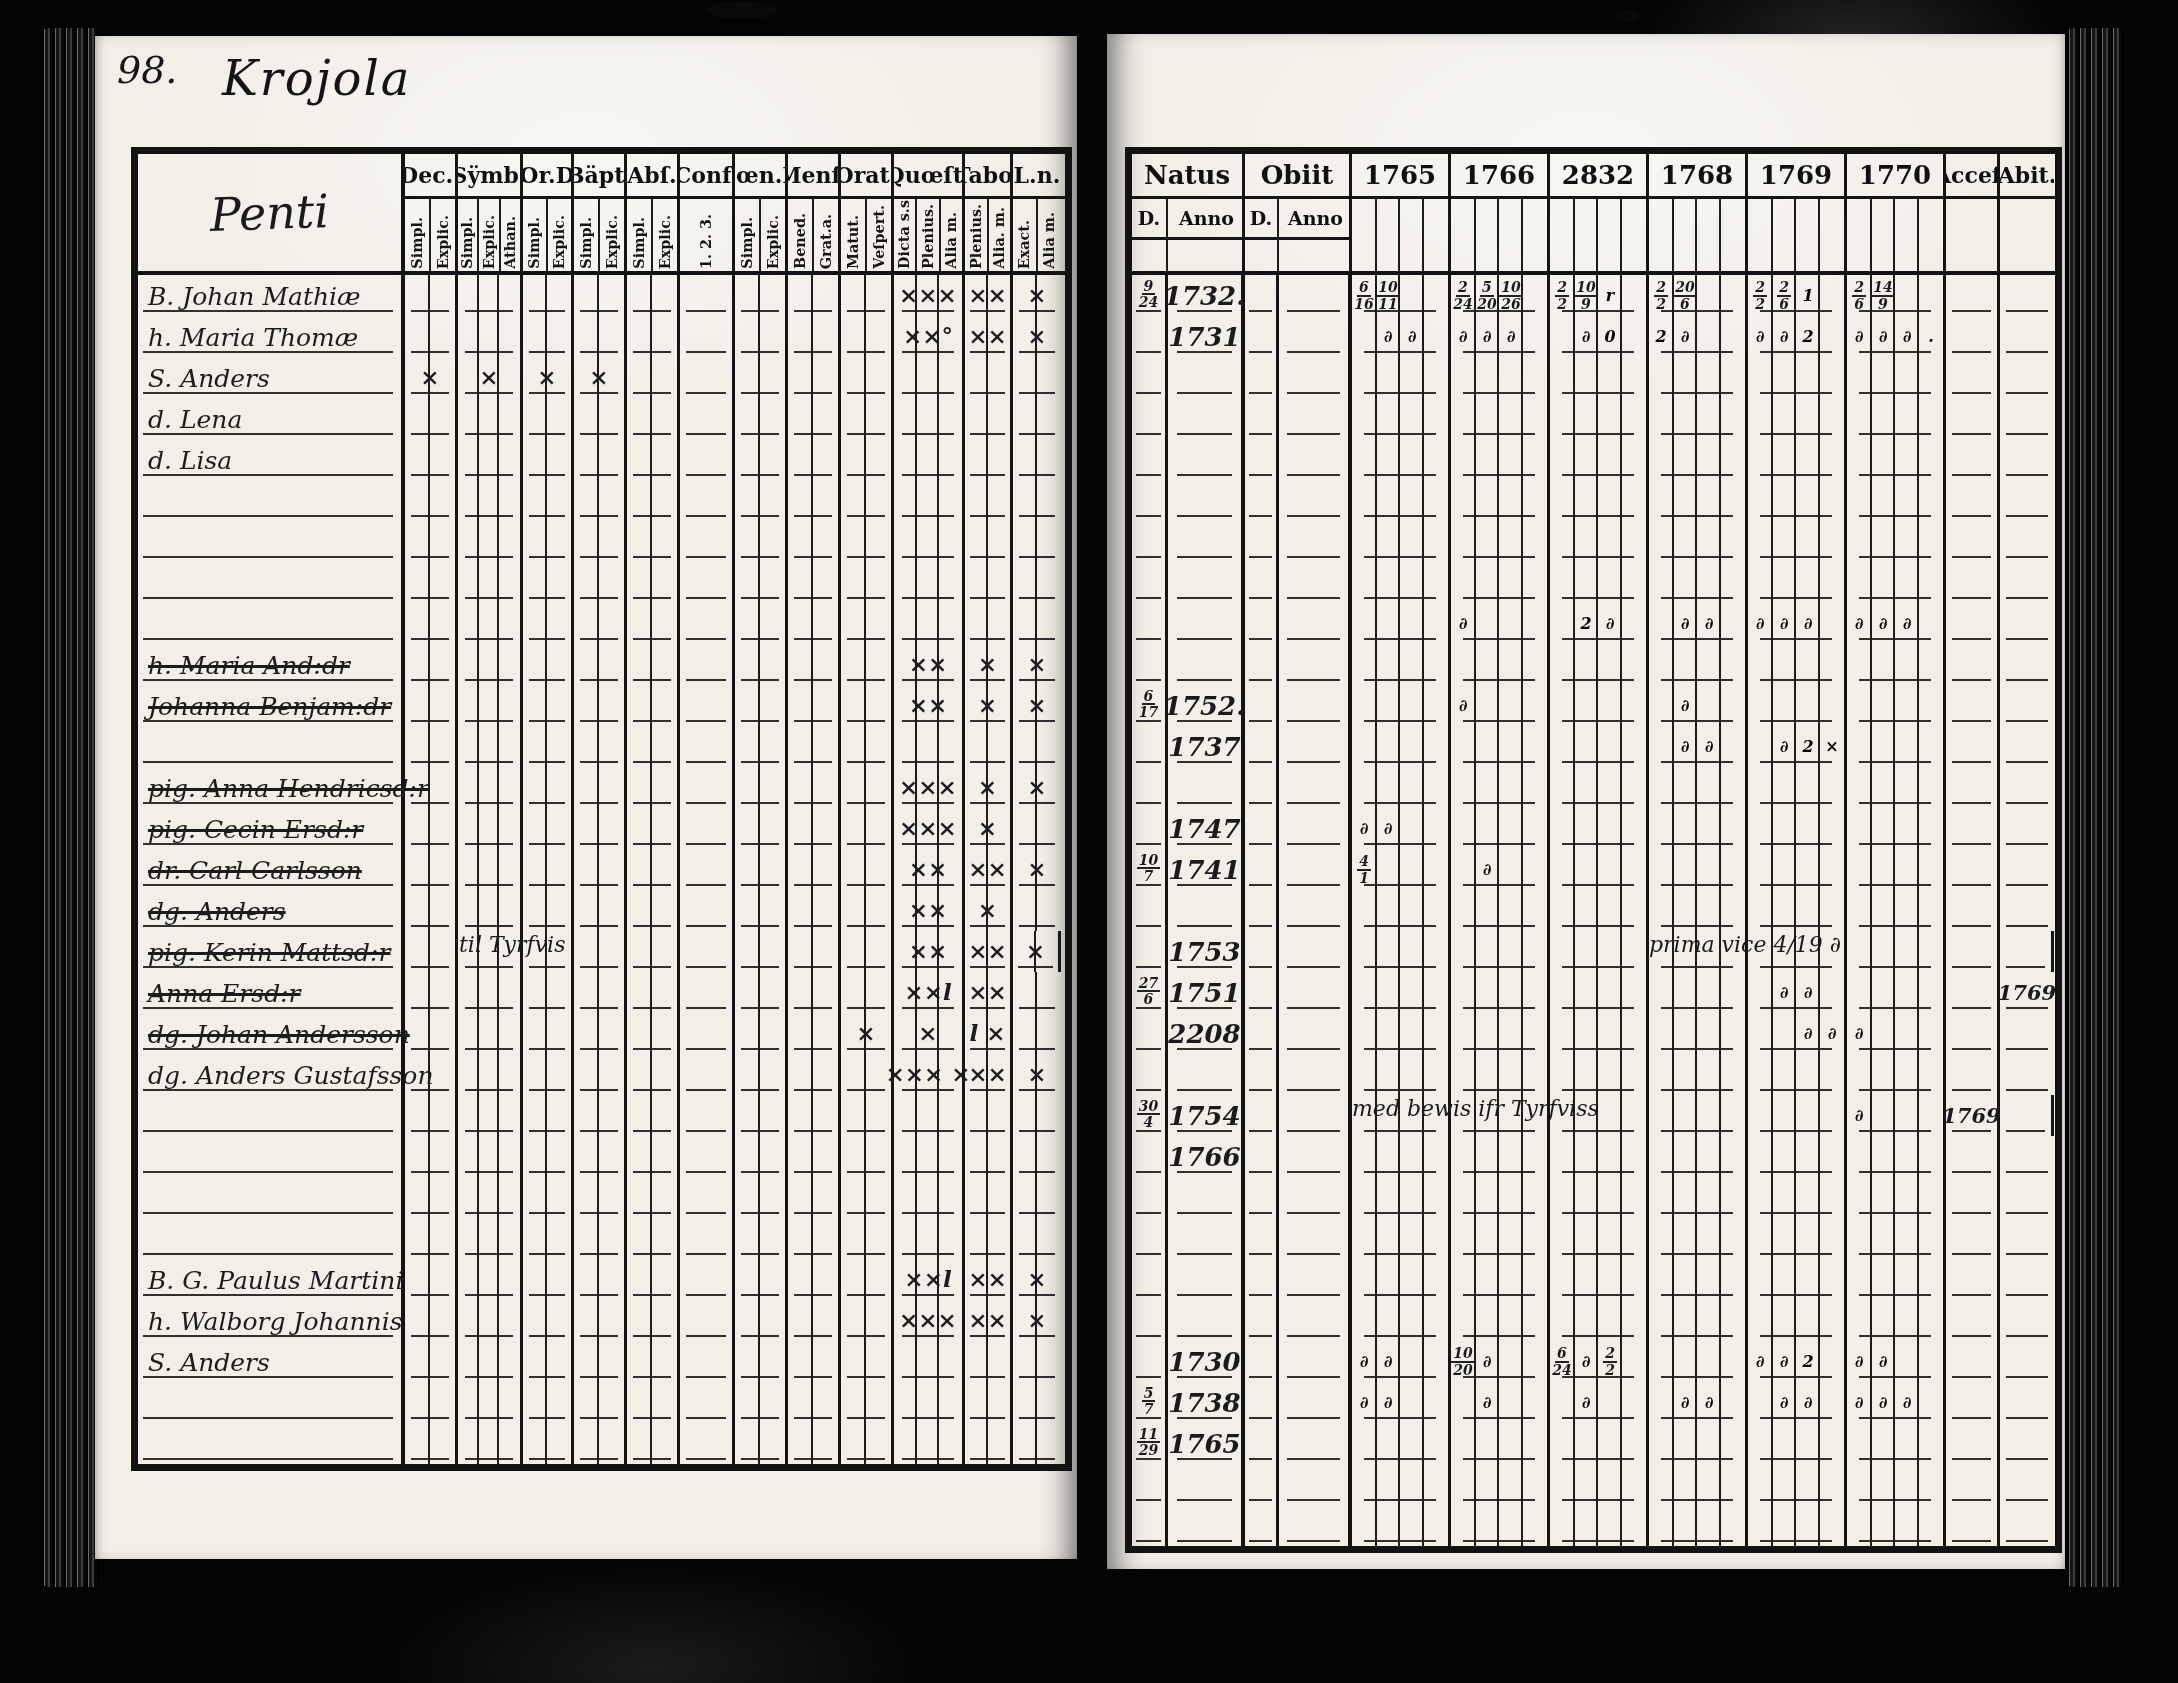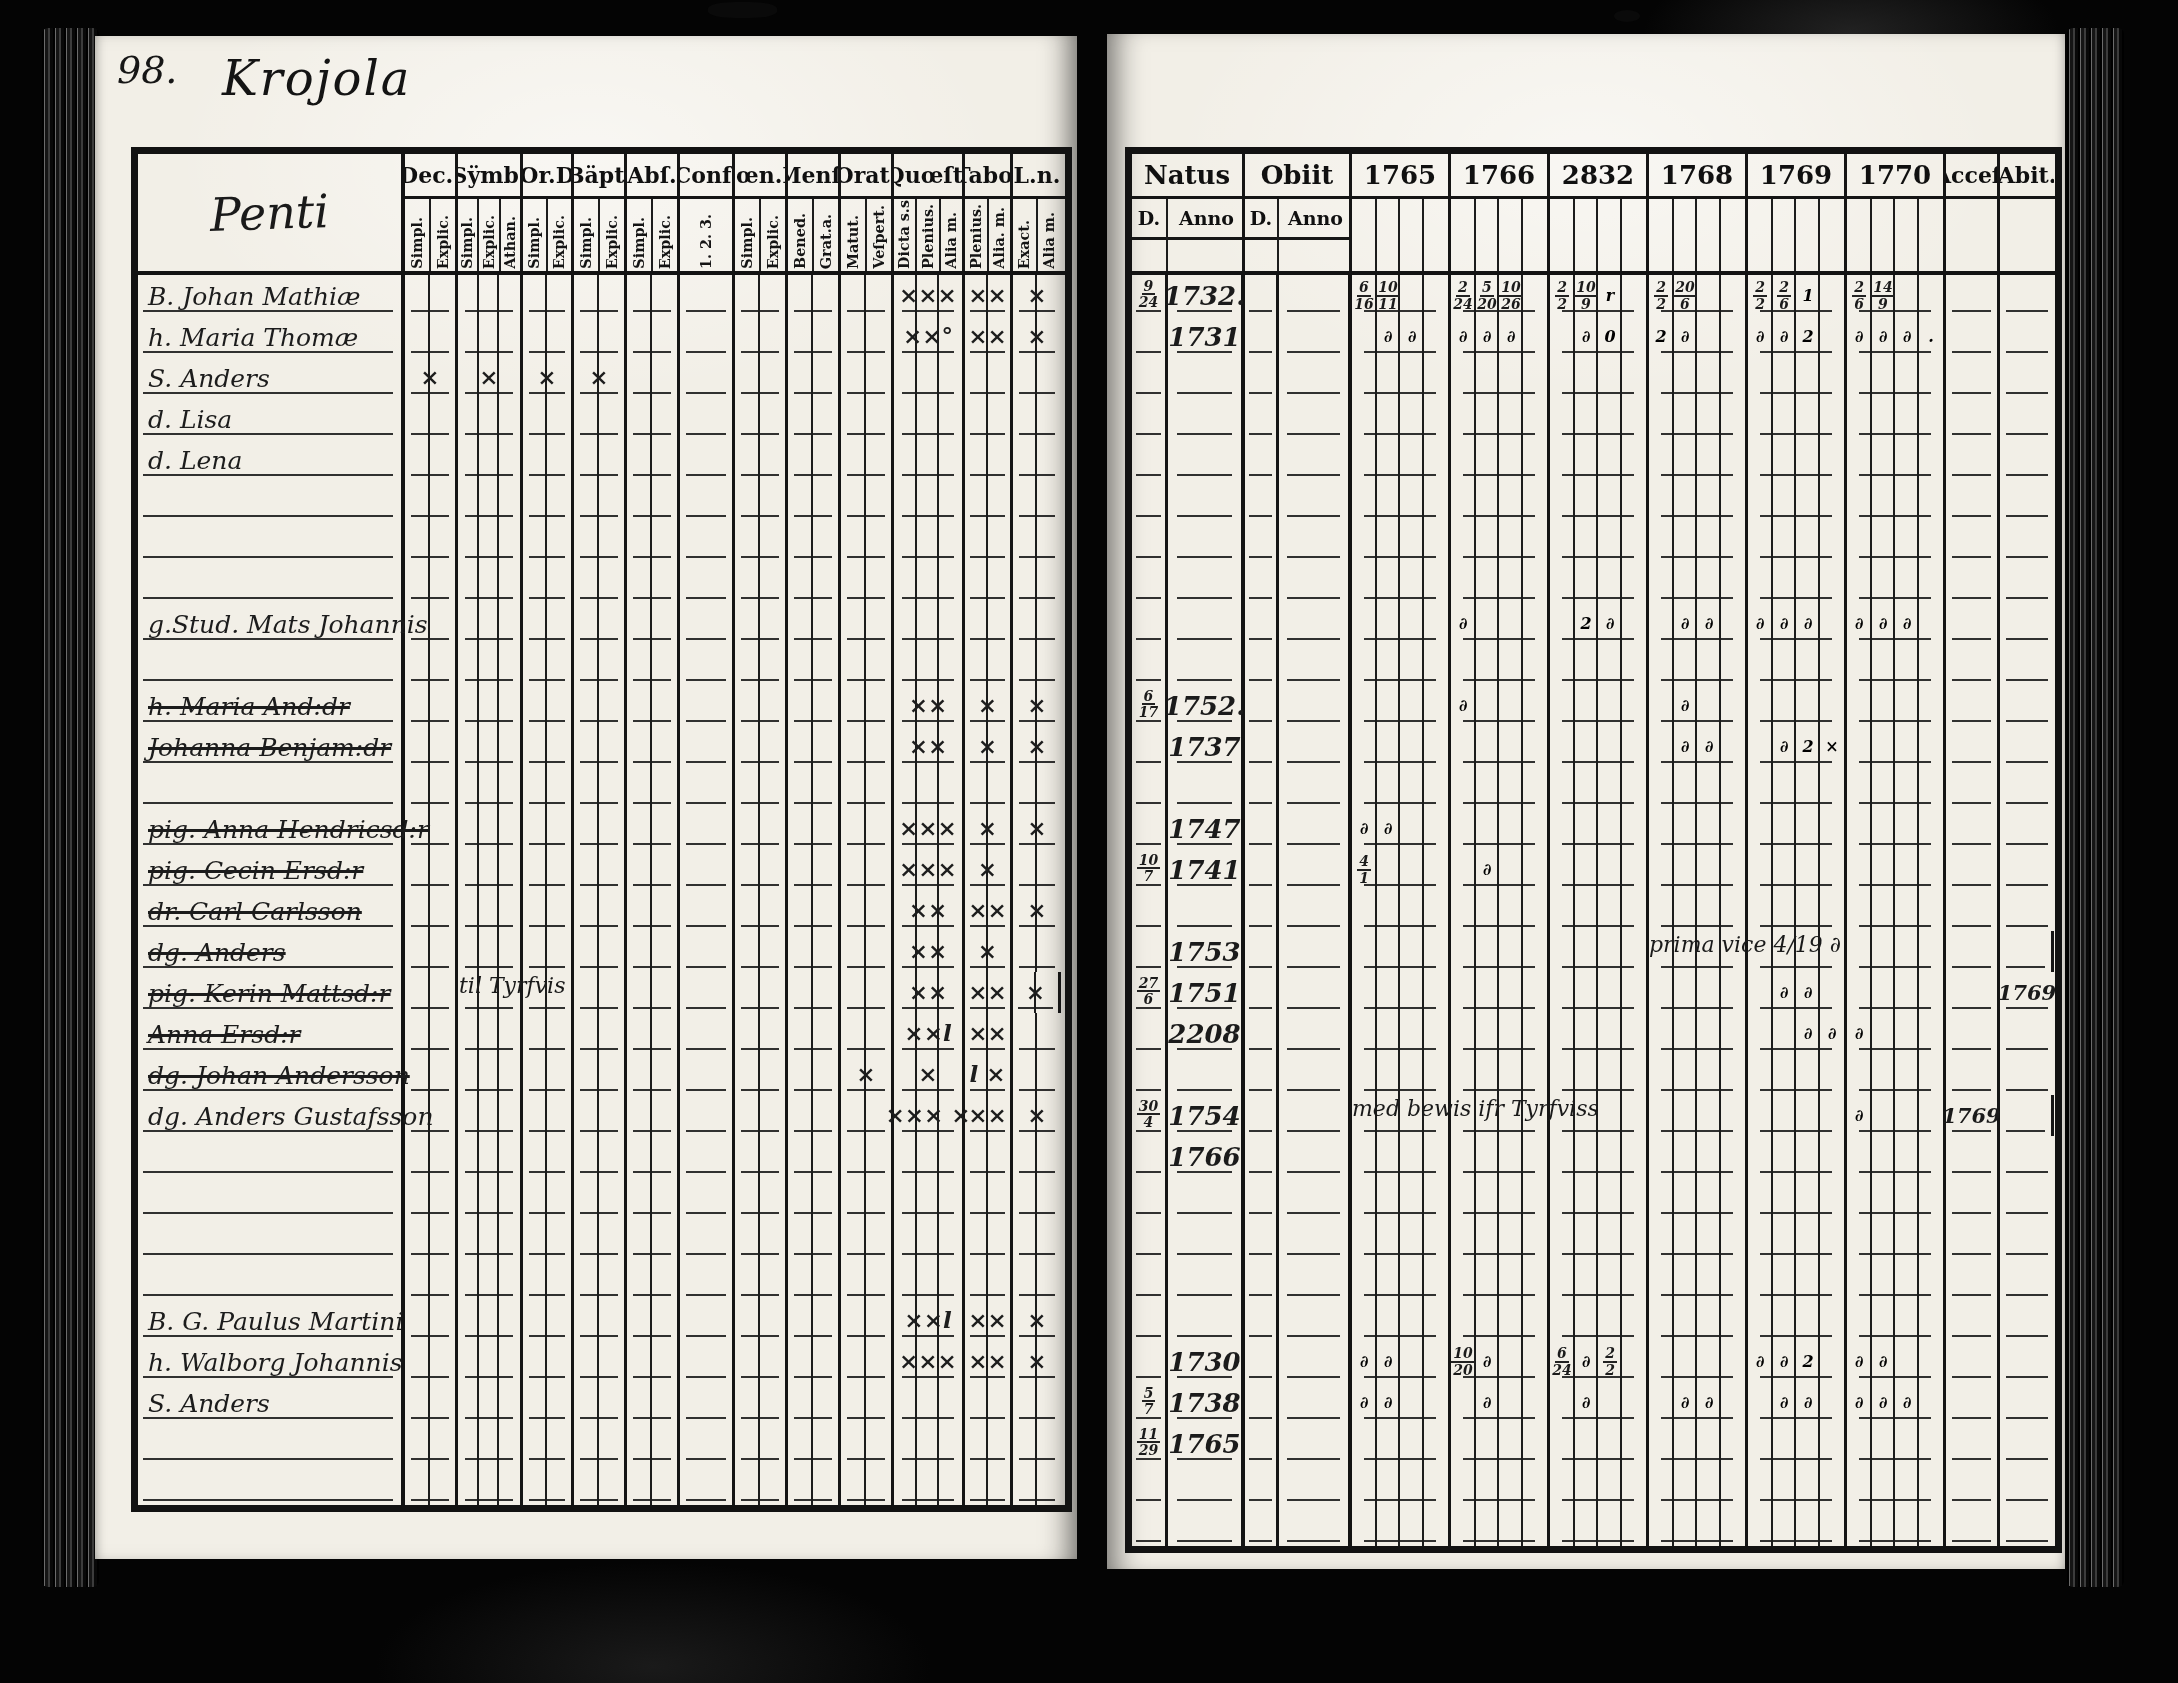--- a/index.html
+++ b/index.html
@@ -314,39 +314,54 @@
             <div class="bcell" style="width: 55px; flex: 0 0 auto;"></div>
             <div class="bcell" style="width: 53px; flex: 0 0 auto; background-image: linear-gradient(rgb(28, 28, 28), rgb(28, 28, 28)); background-position: calc(50% - 1px) 0px; background-size: 2px 100%; background-repeat: no-repeat;"></div>
             <div class="bcell" style="width: 53px; flex: 0 0 auto; background-image: linear-gradient(rgb(28, 28, 28), rgb(28, 28, 28)); background-position: calc(50% - 1px) 0px; background-size: 2px 100%; background-repeat: no-repeat;"></div>
             <div class="bcell" style="width: 53px; flex: 0 0 auto; background-image: linear-gradient(rgb(28, 28, 28), rgb(28, 28, 28)); background-position: calc(50% - 1px) 0px; background-size: 2px 100%; background-repeat: no-repeat;"></div>
             <div class="bcell" style="width: 71px; flex: 0 0 auto; background-image: linear-gradient(rgb(28, 28, 28), rgb(28, 28, 28)), linear-gradient(rgb(28, 28, 28), rgb(28, 28, 28)); background-position: calc(33.333% - 1px) 0px, calc(66.667% - 1px) 0px; background-size: 2px 100%, 2px 100%; background-repeat: no-repeat;"></div>
             <div class="bcell" style="width: 48px; flex: 0 0 auto; background-image: linear-gradient(rgb(28, 28, 28), rgb(28, 28, 28)); background-position: calc(50% - 1px) 0px; background-size: 2px 100%; background-repeat: no-repeat;"></div>
             <div class="bcell" style="width: 48px; flex: 0 0 auto; background-image: linear-gradient(rgb(28, 28, 28), rgb(28, 28, 28)); background-position: calc(50% - 1px) 0px; background-size: 2px 100%; background-repeat: no-repeat;"></div>
           </div>
           <div class="trow">
             <div class="bcell ncell" style="width: 267px; flex: 0 0 auto; border-right: 4px solid rgb(19, 19, 19);">
+              <div class="nm">d. Lena</div>
+            </div>
+            <div class="bcell" style="width: 53px; flex: 0 0 auto; background-image: linear-gradient(rgb(28, 28, 28), rgb(28, 28, 28)); background-position: calc(50% - 1px) 0px; background-size: 2px 100%; background-repeat: no-repeat;"></div>
+            <div class="bcell" style="width: 65px; flex: 0 0 auto; background-image: linear-gradient(rgb(28, 28, 28), rgb(28, 28, 28)), linear-gradient(rgb(28, 28, 28), rgb(28, 28, 28)); background-position: calc(33.333% - 1px) 0px, calc(66.667% - 1px) 0px; background-size: 2px 100%, 2px 100%; background-repeat: no-repeat;"></div>
+            <div class="bcell" style="width: 51px; flex: 0 0 auto; background-image: linear-gradient(rgb(28, 28, 28), rgb(28, 28, 28)); background-position: calc(50% - 1px) 0px; background-size: 2px 100%; background-repeat: no-repeat;"></div>
+            <div class="bcell" style="width: 53px; flex: 0 0 auto; background-image: linear-gradient(rgb(28, 28, 28), rgb(28, 28, 28)); background-position: calc(50% - 1px) 0px; background-size: 2px 100%; background-repeat: no-repeat;"></div>
+            <div class="bcell" style="width: 53px; flex: 0 0 auto; background-image: linear-gradient(rgb(28, 28, 28), rgb(28, 28, 28)); background-position: calc(50% - 1px) 0px; background-size: 2px 100%; background-repeat: no-repeat;"></div>
+            <div class="bcell" style="width: 55px; flex: 0 0 auto;"></div>
+            <div class="bcell" style="width: 53px; flex: 0 0 auto; background-image: linear-gradient(rgb(28, 28, 28), rgb(28, 28, 28)); background-position: calc(50% - 1px) 0px; background-size: 2px 100%; background-repeat: no-repeat;"></div>
+            <div class="bcell" style="width: 53px; flex: 0 0 auto; background-image: linear-gradient(rgb(28, 28, 28), rgb(28, 28, 28)); background-position: calc(50% - 1px) 0px; background-size: 2px 100%; background-repeat: no-repeat;"></div>
+            <div class="bcell" style="width: 53px; flex: 0 0 auto; background-image: linear-gradient(rgb(28, 28, 28), rgb(28, 28, 28)); background-position: calc(50% - 1px) 0px; background-size: 2px 100%; background-repeat: no-repeat;"></div>
+            <div class="bcell" style="width: 71px; flex: 0 0 auto; background-image: linear-gradient(rgb(28, 28, 28), rgb(28, 28, 28)), linear-gradient(rgb(28, 28, 28), rgb(28, 28, 28)); background-position: calc(33.333% - 1px) 0px, calc(66.667% - 1px) 0px; background-size: 2px 100%, 2px 100%; background-repeat: no-repeat;"></div>
+            <div class="bcell" style="width: 48px; flex: 0 0 auto; background-image: linear-gradient(rgb(28, 28, 28), rgb(28, 28, 28)); background-position: calc(50% - 1px) 0px; background-size: 2px 100%; background-repeat: no-repeat;"></div>
+            <div class="bcell" style="width: 48px; flex: 0 0 auto; background-image: linear-gradient(rgb(28, 28, 28), rgb(28, 28, 28)); background-position: calc(50% - 1px) 0px; background-size: 2px 100%; background-repeat: no-repeat;"></div>
+          </div>
+          <div class="trow">
+            <div class="bcell ncell" style="width: 267px; flex: 0 0 auto; border-right: 4px solid rgb(19, 19, 19);">
               <div class="nm">d. Lisa</div>
             </div>
             <div class="bcell" style="width: 53px; flex: 0 0 auto; background-image: linear-gradient(rgb(28, 28, 28), rgb(28, 28, 28)); background-position: calc(50% - 1px) 0px; background-size: 2px 100%; background-repeat: no-repeat;"></div>
             <div class="bcell" style="width: 65px; flex: 0 0 auto; background-image: linear-gradient(rgb(28, 28, 28), rgb(28, 28, 28)), linear-gradient(rgb(28, 28, 28), rgb(28, 28, 28)); background-position: calc(33.333% - 1px) 0px, calc(66.667% - 1px) 0px; background-size: 2px 100%, 2px 100%; background-repeat: no-repeat;"></div>
             <div class="bcell" style="width: 51px; flex: 0 0 auto; background-image: linear-gradient(rgb(28, 28, 28), rgb(28, 28, 28)); background-position: calc(50% - 1px) 0px; background-size: 2px 100%; background-repeat: no-repeat;"></div>
             <div class="bcell" style="width: 53px; flex: 0 0 auto; background-image: linear-gradient(rgb(28, 28, 28), rgb(28, 28, 28)); background-position: calc(50% - 1px) 0px; background-size: 2px 100%; background-repeat: no-repeat;"></div>
             <div class="bcell" style="width: 53px; flex: 0 0 auto; background-image: linear-gradient(rgb(28, 28, 28), rgb(28, 28, 28)); background-position: calc(50% - 1px) 0px; background-size: 2px 100%; background-repeat: no-repeat;"></div>
             <div class="bcell" style="width: 55px; flex: 0 0 auto;"></div>
             <div class="bcell" style="width: 53px; flex: 0 0 auto; background-image: linear-gradient(rgb(28, 28, 28), rgb(28, 28, 28)); background-position: calc(50% - 1px) 0px; background-size: 2px 100%; background-repeat: no-repeat;"></div>
             <div class="bcell" style="width: 53px; flex: 0 0 auto; background-image: linear-gradient(rgb(28, 28, 28), rgb(28, 28, 28)); background-position: calc(50% - 1px) 0px; background-size: 2px 100%; background-repeat: no-repeat;"></div>
             <div class="bcell" style="width: 53px; flex: 0 0 auto; background-image: linear-gradient(rgb(28, 28, 28), rgb(28, 28, 28)); background-position: calc(50% - 1px) 0px; background-size: 2px 100%; background-repeat: no-repeat;"></div>
             <div class="bcell" style="width: 71px; flex: 0 0 auto; background-image: linear-gradient(rgb(28, 28, 28), rgb(28, 28, 28)), linear-gradient(rgb(28, 28, 28), rgb(28, 28, 28)); background-position: calc(33.333% - 1px) 0px, calc(66.667% - 1px) 0px; background-size: 2px 100%, 2px 100%; background-repeat: no-repeat;"></div>
             <div class="bcell" style="width: 48px; flex: 0 0 auto; background-image: linear-gradient(rgb(28, 28, 28), rgb(28, 28, 28)); background-position: calc(50% - 1px) 0px; background-size: 2px 100%; background-repeat: no-repeat;"></div>
             <div class="bcell" style="width: 48px; flex: 0 0 auto; background-image: linear-gradient(rgb(28, 28, 28), rgb(28, 28, 28)); background-position: calc(50% - 1px) 0px; background-size: 2px 100%; background-repeat: no-repeat;"></div>
           </div>
           <div class="trow">
-            <div class="bcell ncell" style="width: 267px; flex: 0 0 auto; border-right: 4px solid rgb(19, 19, 19);">
-              <div class="nm">d. Lena</div>
-            </div>
+            <div class="bcell ncell" style="width: 267px; flex: 0 0 auto; border-right: 4px solid rgb(19, 19, 19);"></div>
             <div class="bcell" style="width: 53px; flex: 0 0 auto; background-image: linear-gradient(rgb(28, 28, 28), rgb(28, 28, 28)); background-position: calc(50% - 1px) 0px; background-size: 2px 100%; background-repeat: no-repeat;"></div>
             <div class="bcell" style="width: 65px; flex: 0 0 auto; background-image: linear-gradient(rgb(28, 28, 28), rgb(28, 28, 28)), linear-gradient(rgb(28, 28, 28), rgb(28, 28, 28)); background-position: calc(33.333% - 1px) 0px, calc(66.667% - 1px) 0px; background-size: 2px 100%, 2px 100%; background-repeat: no-repeat;"></div>
             <div class="bcell" style="width: 51px; flex: 0 0 auto; background-image: linear-gradient(rgb(28, 28, 28), rgb(28, 28, 28)); background-position: calc(50% - 1px) 0px; background-size: 2px 100%; background-repeat: no-repeat;"></div>
             <div class="bcell" style="width: 53px; flex: 0 0 auto; background-image: linear-gradient(rgb(28, 28, 28), rgb(28, 28, 28)); background-position: calc(50% - 1px) 0px; background-size: 2px 100%; background-repeat: no-repeat;"></div>
             <div class="bcell" style="width: 53px; flex: 0 0 auto; background-image: linear-gradient(rgb(28, 28, 28), rgb(28, 28, 28)); background-position: calc(50% - 1px) 0px; background-size: 2px 100%; background-repeat: no-repeat;"></div>
             <div class="bcell" style="width: 55px; flex: 0 0 auto;"></div>
             <div class="bcell" style="width: 53px; flex: 0 0 auto; background-image: linear-gradient(rgb(28, 28, 28), rgb(28, 28, 28)); background-position: calc(50% - 1px) 0px; background-size: 2px 100%; background-repeat: no-repeat;"></div>
             <div class="bcell" style="width: 53px; flex: 0 0 auto; background-image: linear-gradient(rgb(28, 28, 28), rgb(28, 28, 28)); background-position: calc(50% - 1px) 0px; background-size: 2px 100%; background-repeat: no-repeat;"></div>
             <div class="bcell" style="width: 53px; flex: 0 0 auto; background-image: linear-gradient(rgb(28, 28, 28), rgb(28, 28, 28)); background-position: calc(50% - 1px) 0px; background-size: 2px 100%; background-repeat: no-repeat;"></div>
             <div class="bcell" style="width: 71px; flex: 0 0 auto; background-image: linear-gradient(rgb(28, 28, 28), rgb(28, 28, 28)), linear-gradient(rgb(28, 28, 28), rgb(28, 28, 28)); background-position: calc(33.333% - 1px) 0px, calc(66.667% - 1px) 0px; background-size: 2px 100%, 2px 100%; background-repeat: no-repeat;"></div>
@@ -363,52 +378,20 @@
             <div class="bcell" style="width: 55px; flex: 0 0 auto;"></div>
             <div class="bcell" style="width: 53px; flex: 0 0 auto; background-image: linear-gradient(rgb(28, 28, 28), rgb(28, 28, 28)); background-position: calc(50% - 1px) 0px; background-size: 2px 100%; background-repeat: no-repeat;"></div>
             <div class="bcell" style="width: 53px; flex: 0 0 auto; background-image: linear-gradient(rgb(28, 28, 28), rgb(28, 28, 28)); background-position: calc(50% - 1px) 0px; background-size: 2px 100%; background-repeat: no-repeat;"></div>
             <div class="bcell" style="width: 53px; flex: 0 0 auto; background-image: linear-gradient(rgb(28, 28, 28), rgb(28, 28, 28)); background-position: calc(50% - 1px) 0px; background-size: 2px 100%; background-repeat: no-repeat;"></div>
             <div class="bcell" style="width: 71px; flex: 0 0 auto; background-image: linear-gradient(rgb(28, 28, 28), rgb(28, 28, 28)), linear-gradient(rgb(28, 28, 28), rgb(28, 28, 28)); background-position: calc(33.333% - 1px) 0px, calc(66.667% - 1px) 0px; background-size: 2px 100%, 2px 100%; background-repeat: no-repeat;"></div>
             <div class="bcell" style="width: 48px; flex: 0 0 auto; background-image: linear-gradient(rgb(28, 28, 28), rgb(28, 28, 28)); background-position: calc(50% - 1px) 0px; background-size: 2px 100%; background-repeat: no-repeat;"></div>
             <div class="bcell" style="width: 48px; flex: 0 0 auto; background-image: linear-gradient(rgb(28, 28, 28), rgb(28, 28, 28)); background-position: calc(50% - 1px) 0px; background-size: 2px 100%; background-repeat: no-repeat;"></div>
           </div>
           <div class="trow">
             <div class="bcell ncell" style="width: 267px; flex: 0 0 auto; border-right: 4px solid rgb(19, 19, 19);"></div>
-            <div class="bcell" style="width: 53px; flex: 0 0 auto; background-image: linear-gradient(rgb(28, 28, 28), rgb(28, 28, 28)); background-position: calc(50% - 1px) 0px; background-size: 2px 100%; background-repeat: no-repeat;"></div>
-            <div class="bcell" style="width: 65px; flex: 0 0 auto; background-image: linear-gradient(rgb(28, 28, 28), rgb(28, 28, 28)), linear-gradient(rgb(28, 28, 28), rgb(28, 28, 28)); background-position: calc(33.333% - 1px) 0px, calc(66.667% - 1px) 0px; background-size: 2px 100%, 2px 100%; background-repeat: no-repeat;"></div>
-            <div class="bcell" style="width: 51px; flex: 0 0 auto; background-image: linear-gradient(rgb(28, 28, 28), rgb(28, 28, 28)); background-position: calc(50% - 1px) 0px; background-size: 2px 100%; background-repeat: no-repeat;"></div>
-            <div class="bcell" style="width: 53px; flex: 0 0 auto; background-image: linear-gradient(rgb(28, 28, 28), rgb(28, 28, 28)); background-position: calc(50% - 1px) 0px; background-size: 2px 100%; background-repeat: no-repeat;"></div>
-            <div class="bcell" style="width: 53px; flex: 0 0 auto; background-image: linear-gradient(rgb(28, 28, 28), rgb(28, 28, 28)); background-position: calc(50% - 1px) 0px; background-size: 2px 100%; background-repeat: no-repeat;"></div>
-            <div class="bcell" style="width: 55px; flex: 0 0 auto;"></div>
-            <div class="bcell" style="width: 53px; flex: 0 0 auto; background-image: linear-gradient(rgb(28, 28, 28), rgb(28, 28, 28)); background-position: calc(50% - 1px) 0px; background-size: 2px 100%; background-repeat: no-repeat;"></div>
-            <div class="bcell" style="width: 53px; flex: 0 0 auto; background-image: linear-gradient(rgb(28, 28, 28), rgb(28, 28, 28)); background-position: calc(50% - 1px) 0px; background-size: 2px 100%; background-repeat: no-repeat;"></div>
-            <div class="bcell" style="width: 53px; flex: 0 0 auto; background-image: linear-gradient(rgb(28, 28, 28), rgb(28, 28, 28)); background-position: calc(50% - 1px) 0px; background-size: 2px 100%; background-repeat: no-repeat;"></div>
-            <div class="bcell" style="width: 71px; flex: 0 0 auto; background-image: linear-gradient(rgb(28, 28, 28), rgb(28, 28, 28)), linear-gradient(rgb(28, 28, 28), rgb(28, 28, 28)); background-position: calc(33.333% - 1px) 0px, calc(66.667% - 1px) 0px; background-size: 2px 100%, 2px 100%; background-repeat: no-repeat;"></div>
-            <div class="bcell" style="width: 48px; flex: 0 0 auto; background-image: linear-gradient(rgb(28, 28, 28), rgb(28, 28, 28)); background-position: calc(50% - 1px) 0px; background-size: 2px 100%; background-repeat: no-repeat;"></div>
-            <div class="bcell" style="width: 48px; flex: 0 0 auto; background-image: linear-gradient(rgb(28, 28, 28), rgb(28, 28, 28)); background-position: calc(50% - 1px) 0px; background-size: 2px 100%; background-repeat: no-repeat;"></div>
-          </div>
-          <div class="trow">
-            <div class="bcell ncell" style="width: 267px; flex: 0 0 auto; border-right: 4px solid rgb(19, 19, 19);"></div>
-            <div class="bcell" style="width: 53px; flex: 0 0 auto; background-image: linear-gradient(rgb(28, 28, 28), rgb(28, 28, 28)); background-position: calc(50% - 1px) 0px; background-size: 2px 100%; background-repeat: no-repeat;"></div>
-            <div class="bcell" style="width: 65px; flex: 0 0 auto; background-image: linear-gradient(rgb(28, 28, 28), rgb(28, 28, 28)), linear-gradient(rgb(28, 28, 28), rgb(28, 28, 28)); background-position: calc(33.333% - 1px) 0px, calc(66.667% - 1px) 0px; background-size: 2px 100%, 2px 100%; background-repeat: no-repeat;"></div>
-            <div class="bcell" style="width: 51px; flex: 0 0 auto; background-image: linear-gradient(rgb(28, 28, 28), rgb(28, 28, 28)); background-position: calc(50% - 1px) 0px; background-size: 2px 100%; background-repeat: no-repeat;"></div>
-            <div class="bcell" style="width: 53px; flex: 0 0 auto; background-image: linear-gradient(rgb(28, 28, 28), rgb(28, 28, 28)); background-position: calc(50% - 1px) 0px; background-size: 2px 100%; background-repeat: no-repeat;"></div>
-            <div class="bcell" style="width: 53px; flex: 0 0 auto; background-image: linear-gradient(rgb(28, 28, 28), rgb(28, 28, 28)); background-position: calc(50% - 1px) 0px; background-size: 2px 100%; background-repeat: no-repeat;"></div>
-            <div class="bcell" style="width: 55px; flex: 0 0 auto;"></div>
-            <div class="bcell" style="width: 53px; flex: 0 0 auto; background-image: linear-gradient(rgb(28, 28, 28), rgb(28, 28, 28)); background-position: calc(50% - 1px) 0px; background-size: 2px 100%; background-repeat: no-repeat;"></div>
-            <div class="bcell" style="width: 53px; flex: 0 0 auto; background-image: linear-gradient(rgb(28, 28, 28), rgb(28, 28, 28)); background-position: calc(50% - 1px) 0px; background-size: 2px 100%; background-repeat: no-repeat;"></div>
-            <div class="bcell" style="width: 53px; flex: 0 0 auto; background-image: linear-gradient(rgb(28, 28, 28), rgb(28, 28, 28)); background-position: calc(50% - 1px) 0px; background-size: 2px 100%; background-repeat: no-repeat;"></div>
-            <div class="bcell" style="width: 71px; flex: 0 0 auto; background-image: linear-gradient(rgb(28, 28, 28), rgb(28, 28, 28)), linear-gradient(rgb(28, 28, 28), rgb(28, 28, 28)); background-position: calc(33.333% - 1px) 0px, calc(66.667% - 1px) 0px; background-size: 2px 100%, 2px 100%; background-repeat: no-repeat;"></div>
-            <div class="bcell" style="width: 48px; flex: 0 0 auto; background-image: linear-gradient(rgb(28, 28, 28), rgb(28, 28, 28)); background-position: calc(50% - 1px) 0px; background-size: 2px 100%; background-repeat: no-repeat;"></div>
-            <div class="bcell" style="width: 48px; flex: 0 0 auto; background-image: linear-gradient(rgb(28, 28, 28), rgb(28, 28, 28)); background-position: calc(50% - 1px) 0px; background-size: 2px 100%; background-repeat: no-repeat;"></div>
-          </div>
-          <div class="trow">
-            <div class="bcell ncell" style="width: 267px; flex: 0 0 auto; border-right: 4px solid rgb(19, 19, 19);">
-              <div class="nm">g.Stud. Mats Johannis</div>
-            </div>
             <div class="bcell" style="width: 53px; flex: 0 0 auto; background-image: linear-gradient(rgb(28, 28, 28), rgb(28, 28, 28)); background-position: calc(50% - 1px) 0px; background-size: 2px 100%; background-repeat: no-repeat;"></div>
             <div class="bcell" style="width: 65px; flex: 0 0 auto; background-image: linear-gradient(rgb(28, 28, 28), rgb(28, 28, 28)), linear-gradient(rgb(28, 28, 28), rgb(28, 28, 28)); background-position: calc(33.333% - 1px) 0px, calc(66.667% - 1px) 0px; background-size: 2px 100%, 2px 100%; background-repeat: no-repeat;"></div>
             <div class="bcell" style="width: 51px; flex: 0 0 auto; background-image: linear-gradient(rgb(28, 28, 28), rgb(28, 28, 28)); background-position: calc(50% - 1px) 0px; background-size: 2px 100%; background-repeat: no-repeat;"></div>
             <div class="bcell" style="width: 53px; flex: 0 0 auto; background-image: linear-gradient(rgb(28, 28, 28), rgb(28, 28, 28)); background-position: calc(50% - 1px) 0px; background-size: 2px 100%; background-repeat: no-repeat;"></div>
             <div class="bcell" style="width: 53px; flex: 0 0 auto; background-image: linear-gradient(rgb(28, 28, 28), rgb(28, 28, 28)); background-position: calc(50% - 1px) 0px; background-size: 2px 100%; background-repeat: no-repeat;"></div>
             <div class="bcell" style="width: 55px; flex: 0 0 auto;"></div>
             <div class="bcell" style="width: 53px; flex: 0 0 auto; background-image: linear-gradient(rgb(28, 28, 28), rgb(28, 28, 28)); background-position: calc(50% - 1px) 0px; background-size: 2px 100%; background-repeat: no-repeat;"></div>
             <div class="bcell" style="width: 53px; flex: 0 0 auto; background-image: linear-gradient(rgb(28, 28, 28), rgb(28, 28, 28)); background-position: calc(50% - 1px) 0px; background-size: 2px 100%; background-repeat: no-repeat;"></div>
             <div class="bcell" style="width: 53px; flex: 0 0 auto; background-image: linear-gradient(rgb(28, 28, 28), rgb(28, 28, 28)); background-position: calc(50% - 1px) 0px; background-size: 2px 100%; background-repeat: no-repeat;"></div>
             <div class="bcell" style="width: 71px; flex: 0 0 auto; background-image: linear-gradient(rgb(28, 28, 28), rgb(28, 28, 28)), linear-gradient(rgb(28, 28, 28), rgb(28, 28, 28)); background-position: calc(33.333% - 1px) 0px, calc(66.667% - 1px) 0px; background-size: 2px 100%, 2px 100%; background-repeat: no-repeat;"></div>

